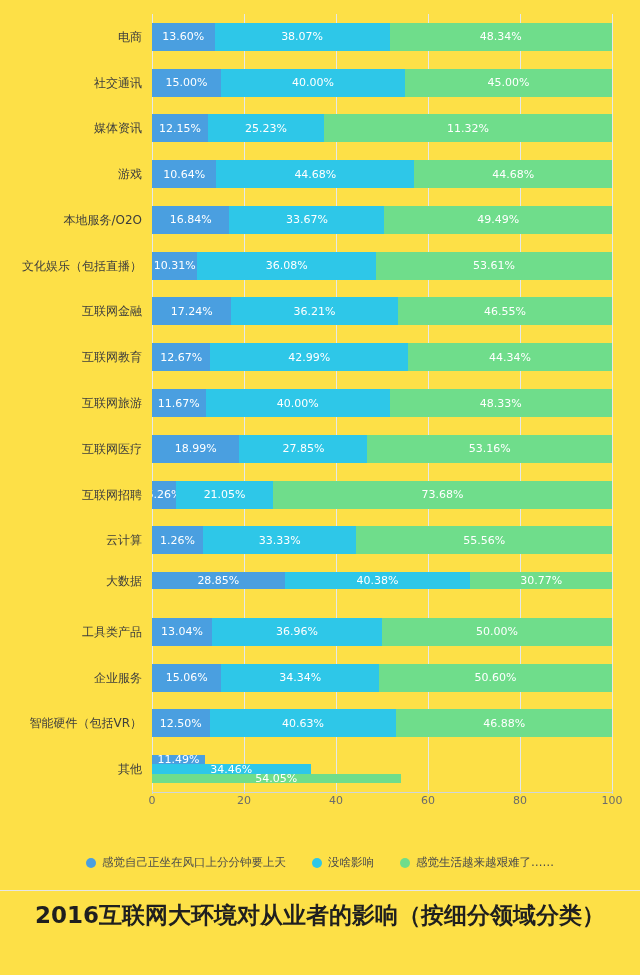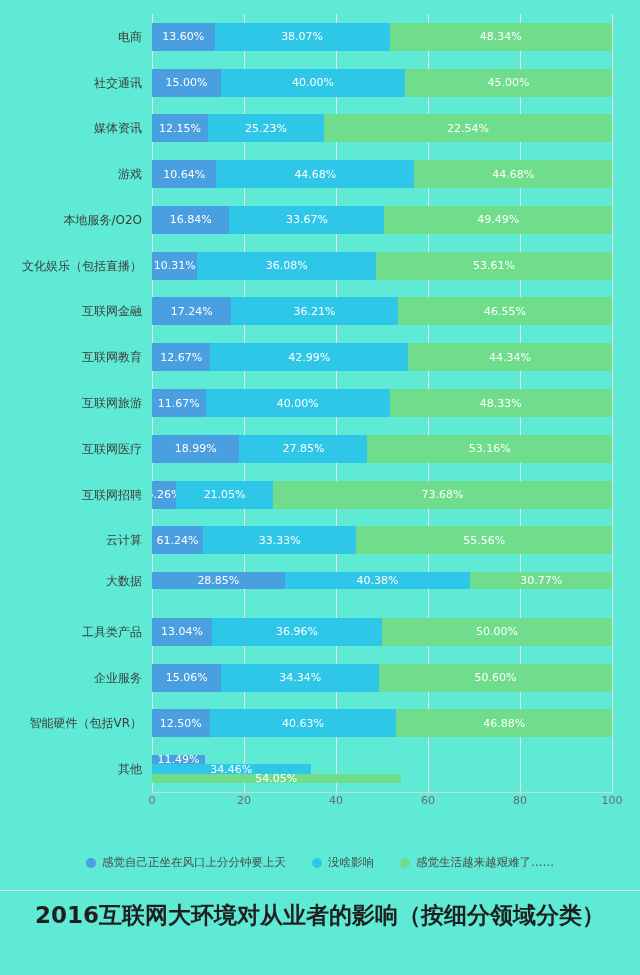--- a/index.html
+++ b/index.html
@@ -5,21 +5,21 @@
   * { box-sizing: border-box; }
   html, body {
     margin: 0; padding: 0;
     width: 640px; height: 975px;
     background: #ffffff;
     font-family: "DejaVu Sans", "Liberation Sans", sans-serif;
   }
   #chart-root {
     position: relative;
     width: 640px; height: 975px;
-    background: #5eead4;
+    background: #fde047;
     overflow: hidden;
   }
   
   .plot-area {
     position: absolute;
     left: 152px;
     top: 14px;
     width: 460px;
     height: 778px;
   }
@@ -175,21 +175,21 @@
         <div class="row" style="top: 54.6471px; height: 28px;">
           <div class="cat-label">社交通讯</div>
           <div class="seg s0" style="width: 69px;">15.00%</div>
           <div class="seg s1" style="width: 184px;">40.00%</div>
           <div class="seg s2" style="width: 207px;">45.00%</div>
         </div>
         <div class="row" style="top: 100.412px; height: 28px;">
           <div class="cat-label">媒体资讯</div>
           <div class="seg s0" style="width: 55.89px;">12.15%</div>
           <div class="seg s1" style="width: 116.058px;">25.23%</div>
-          <div class="seg s2" style="width: 288.052px;">22.54%</div>
+          <div class="seg s2" style="width: 288.052px;">11.32%</div>
         </div>
         <div class="row" style="top: 146.176px; height: 28px;">
           <div class="cat-label">游戏</div>
           <div class="seg s0" style="width: 67px;">10.64%</div>
           <div class="seg s1" style="width: 205.528px;">44.68%</div>
           <div class="seg s2" style="width: 205.528px;">44.68%</div>
         </div>
         <div class="row" style="top: 191.941px; height: 28px;">
           <div class="cat-label">本地服务/O2O</div>
           <div class="seg s0" style="width: 77.464px;">16.84%</div>
@@ -227,21 +227,21 @@
           <div class="seg s2" style="width: 244.536px;">53.16%</div>
         </div>
         <div class="row" style="top: 466.529px; height: 28px;">
           <div class="cat-label">互联网招聘</div>
           <div class="seg s0" style="width: 24.196px;">5.26%</div>
           <div class="seg s1" style="width: 96.83px;">21.05%</div>
           <div class="seg s2" style="width: 338.928px;">73.68%</div>
         </div>
         <div class="row" style="top: 512.294px; height: 28px;">
           <div class="cat-label">云计算</div>
-          <div class="seg s0" style="width: 51.106px;">61.24%</div>
+          <div class="seg s0" style="width: 51.106px;">1.26%</div>
           <div class="seg s1" style="width: 153.318px;">33.33%</div>
           <div class="seg s2" style="width: 255.576px;">55.56%</div>
         </div>
         <div class="row" style="top: 558.059px; height: 17px;">
           <div class="cat-label">大数据</div>
           <div class="seg s0" style="width: 132.71px;">28.85%</div>
           <div class="seg s1" style="width: 185.748px;">40.38%</div>
           <div class="seg s2" style="width: 141.542px;">30.77%</div>
         </div>
         <div class="row" style="top: 603.824px; height: 28px;">

